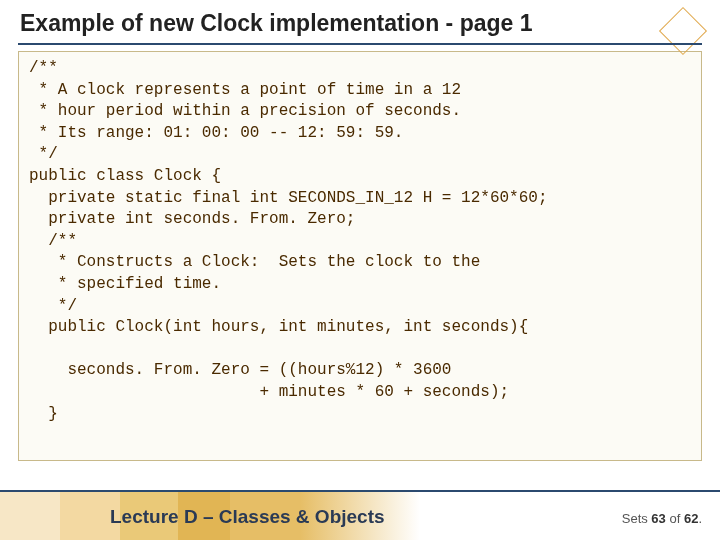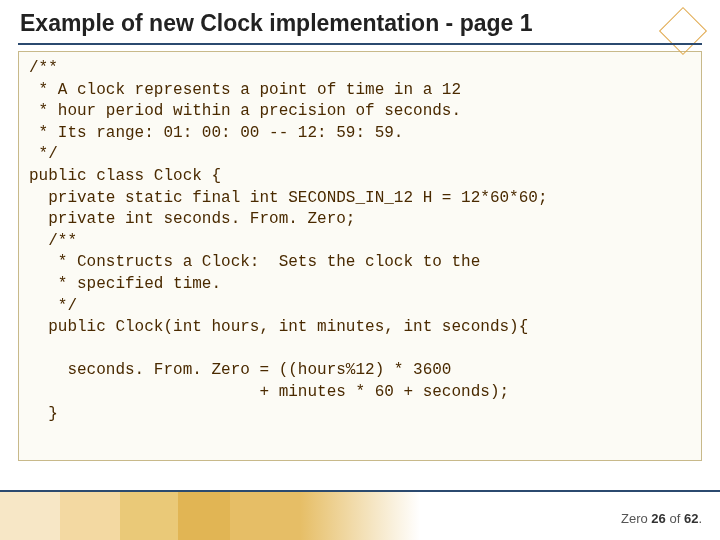--- a/index.html
+++ b/index.html
@@ -141,18 +141,19 @@
   <div class="footer">
     <div class="footer-line"></div>
     <div class="footer-bg">
       <div class="swatch1"></div>
       <div class="swatch2"></div>
       <div class="swatch3"></div>
       <div class="swatch4"></div>
       <div class="swatch5"></div>
       <div class="swatch6"></div>
     </div>
+    <div class="lecture">Lecture D – Classes &amp; Objects</div>
     <div class="slide-num">
-      <span>Zero </span><b>26</b><span> of </span><b>62</b><span>.</span>
+      <span>Sets </span><b>63</b><span> of </span><b>62</b><span>.</span>
     </div>
   </div>
 
 </div>
 
 </body></html>

